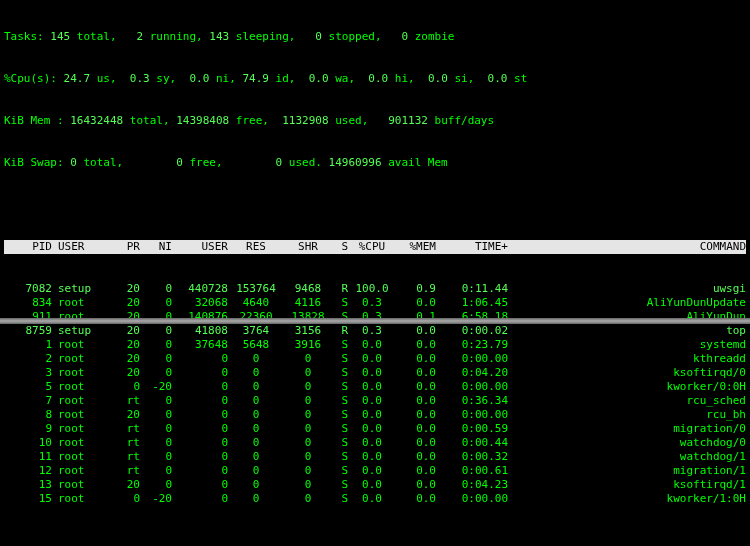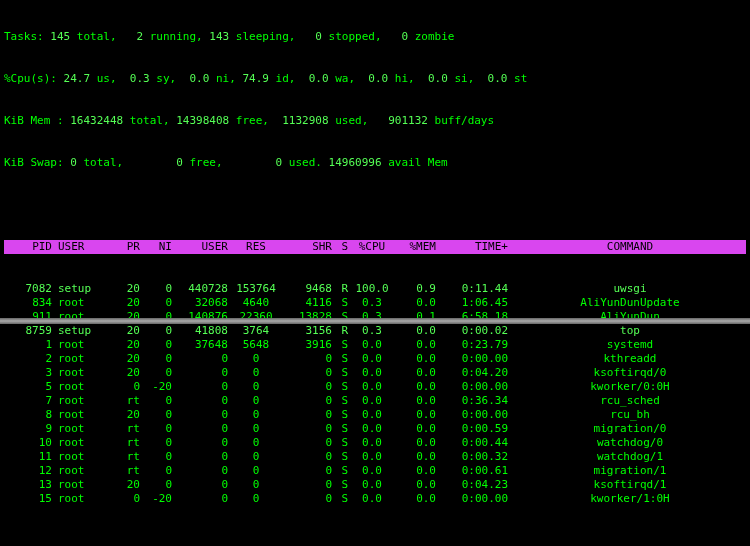--- a/index.html
+++ b/index.html
@@ -1,31 +1,31 @@
 <!DOCTYPE html>
 <html><head>
 <meta charset="utf-8">
 <style>
   html,body{margin:0;padding:0;background:#000;color:#0f0;font-family:Menlo,Consolas,monospace;font-size:11px;line-height:14px;width:750px;height:546px;overflow:hidden}
   .term{padding:2px 4px;white-space:pre}
-  .hdr-row{background:#d946ef;color:#000;display:flex}
+  .hdr-row{background:#e5e5e5;color:#000;display:flex}
   .row{display:flex}
   .bold{font-weight:normal;color:#5f5}
   .col-pid{width:48px;text-align:right}
   .col-user{width:50px;text-align:left;padding-left:6px}
   .col-pr{width:32px;text-align:right}
   .col-ni{width:32px;text-align:right}
   .col-virt{width:56px;text-align:right}
   .col-res{width:56px;text-align:center}
-  .col-shr{width:48px;text-align:right}
+  .col-shr{width:48px;text-align:center}
   .col-s{width:16px;text-align:right}
   .col-cpu{width:48px;text-align:center}
   .col-mem{width:40px;text-align:right}
   .col-time{width:72px;text-align:right}
-  .col-cmd{padding-left:6px;flex:1;text-align:center}
+  .col-cmd{padding-left:6px;flex:1;text-align:right}
   .tear{position:absolute;left:0;right:0;top:318px;height:6px;background:linear-gradient(to bottom,#666,#aaa,#666)}
 </style>
 </head>
 <body>
 
 <div class="term">
   <div class="row" id="s2"><span>Tasks: </span><span class="bold">145</span><span> total,   </span><span class="bold">2</span><span> running, </span><span class="bold">143</span><span> sleeping,   </span><span class="bold">0</span><span> stopped,   </span><span class="bold">0</span><span> zombie</span></div>
   <div class="row" id="s3"><span>%Cpu(s): </span><span class="bold">24.7</span><span> us,  </span><span class="bold">0.3</span><span> sy,  </span><span class="bold">0.0</span><span> ni, </span><span class="bold">74.9</span><span> id,  </span><span class="bold">0.0</span><span> wa,  </span><span class="bold">0.0</span><span> hi,  </span><span class="bold">0.0</span><span> si,  </span><span class="bold">0.0</span><span> st</span></div>
   <div class="row" id="s4"><span>KiB Mem : </span><span class="bold">16432448</span><span> total, </span><span class="bold">14398408</span><span> free,  </span><span class="bold">1132908</span><span> used,   </span><span class="bold">901132</span><span> buff/days</span></div>
   <div class="row" id="s5"><span>KiB Swap: </span><span class="bold">0</span><span> total,        </span><span class="bold">0</span><span> free,        </span><span class="bold">0</span><span> used. </span><span class="bold">14960996</span><span> avail Mem</span></div>

